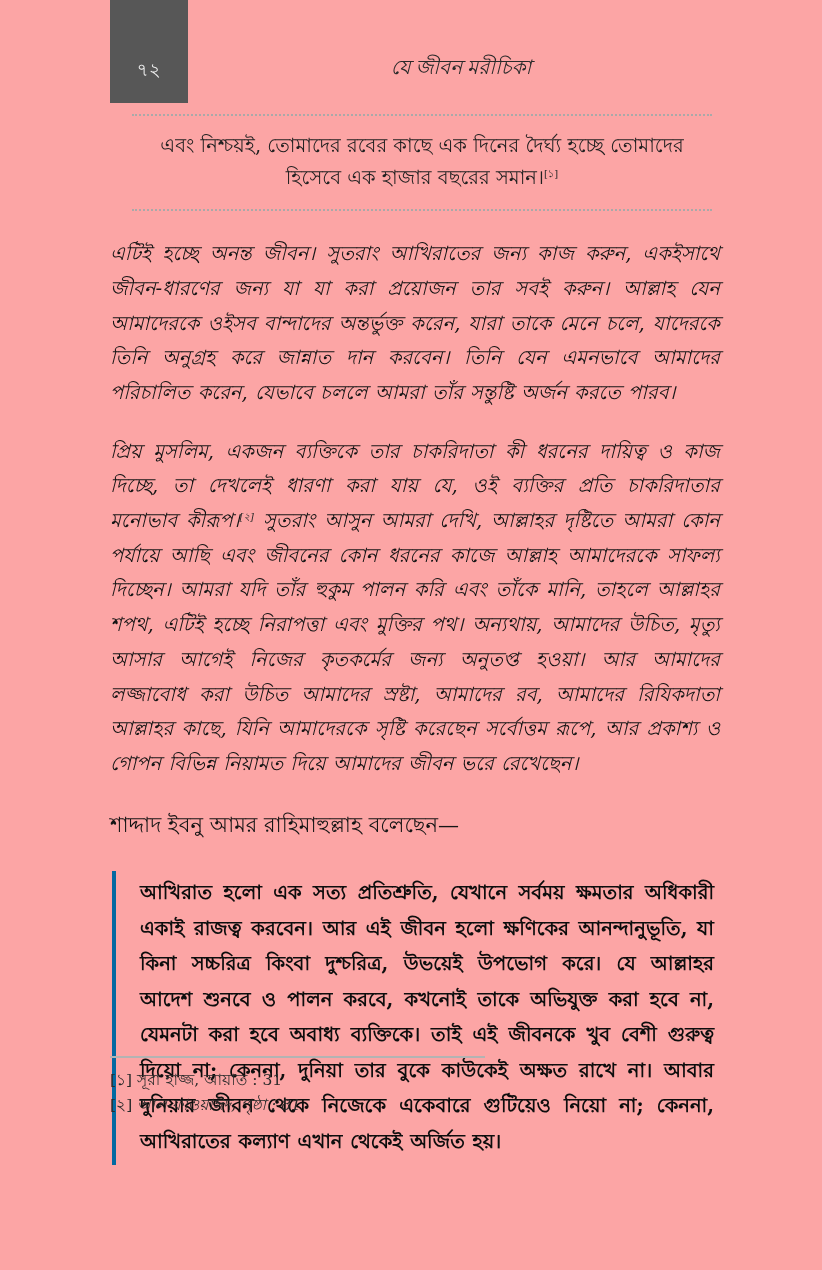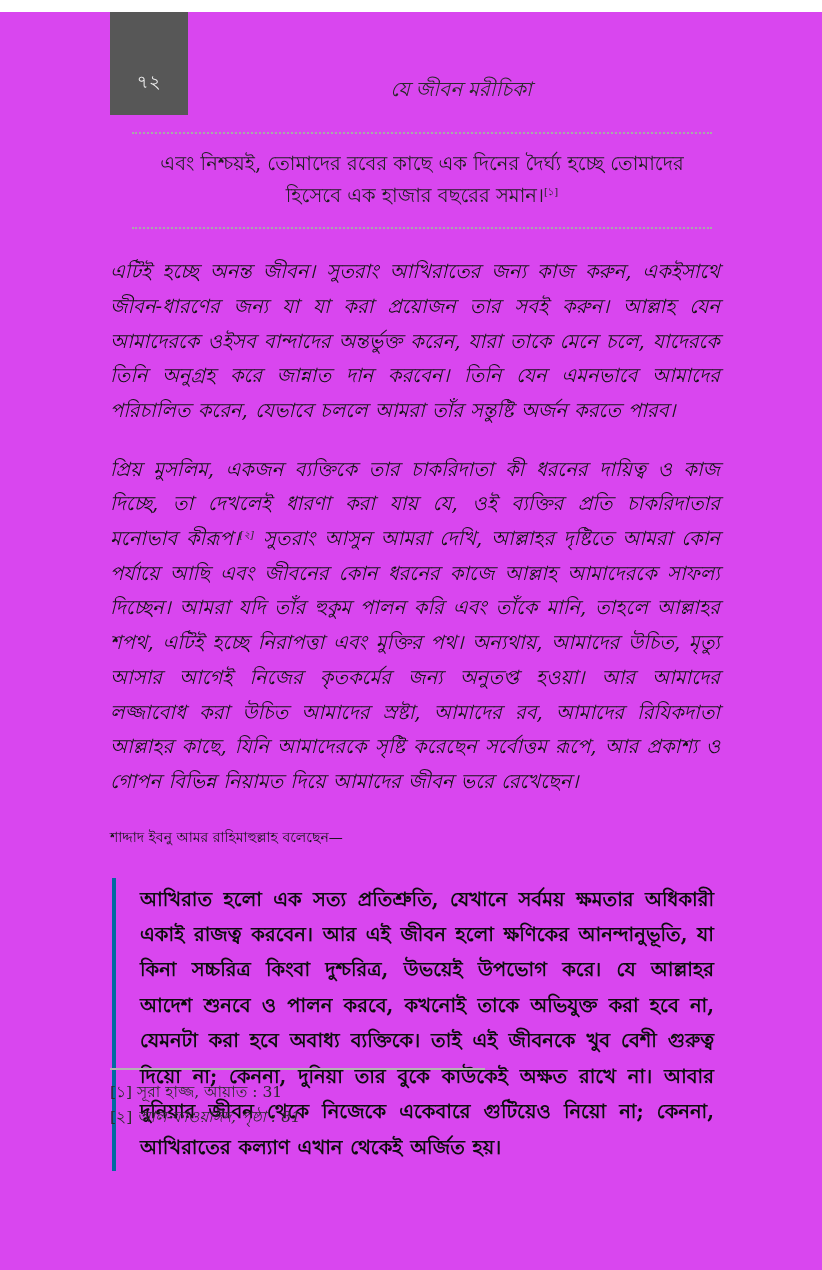--- a/index.html
+++ b/index.html
@@ -13,22 +13,21 @@
     height: 1270px;
     position: relative;
     font-family: "Liberation Serif", "DejaVu Serif", serif;
     color: #1b1b1b;
     overflow: hidden;
   }
 
   .page {
     position: absolute;
     inset: 0;
-    background: #d946ef;
-    margin-top: 12px;
+    background: #fca5a5;
   }
 
   
   .header {
     position: absolute;
     top: 0;
     left: 0;
     width: 100%;
     height: 112px;
   }
@@ -48,33 +47,33 @@
   .folio-number {
     color: #f2f2f2;
     font-size: 18px;
     font-family: "Liberation Sans", "DejaVu Sans", sans-serif;
     letter-spacing: 0.5px;
   }
   .running-title {
     position: absolute;
     left: 200px;
     right: 100px;
-    top: 62px;
+    top: 52px;
     text-align: center;
     font-style: italic;
     font-size: 20px;
     color: #2a2a2a;
-    font-family: Liberation Sans, sans-serif;
+    font-family: Liberation Serif, serif;
   }
 
   
   .content {
     position: absolute;
     left: 110px;
-    top: 120px;
+    top: 114px;
     width: 610px;
   }
 
   
   .verse-block {
     border-top: 2px dotted #a9a9a9;
     border-bottom: 2px dotted #a9a9a9;
     padding: 14px 14px 16px 14px;
     margin: 0 8px 0 22px;
     box-sizing: border-box;
@@ -100,21 +99,21 @@
     line-height: 1.78;
     color: #141414;
     margin: 24px 0 0 0;
     font-family: "DejaVu Serif", "Liberation Serif", serif;
     word-spacing: 1px;
     font-style: italic;
   }
   .para.first { margin-top: 26px; }
   .attribution {
     text-align: left;
-    font-size: 14px;
+    font-size: 21px;
     line-height: 1.7;
     margin: 26px 0 0 0;
     color: #141414;
     font-family: "DejaVu Serif", "Liberation Serif", serif;
   }
 
   
   .quote-block {
     margin: 28px 0 0 2px;
     padding: 4px 6px 6px 24px;

